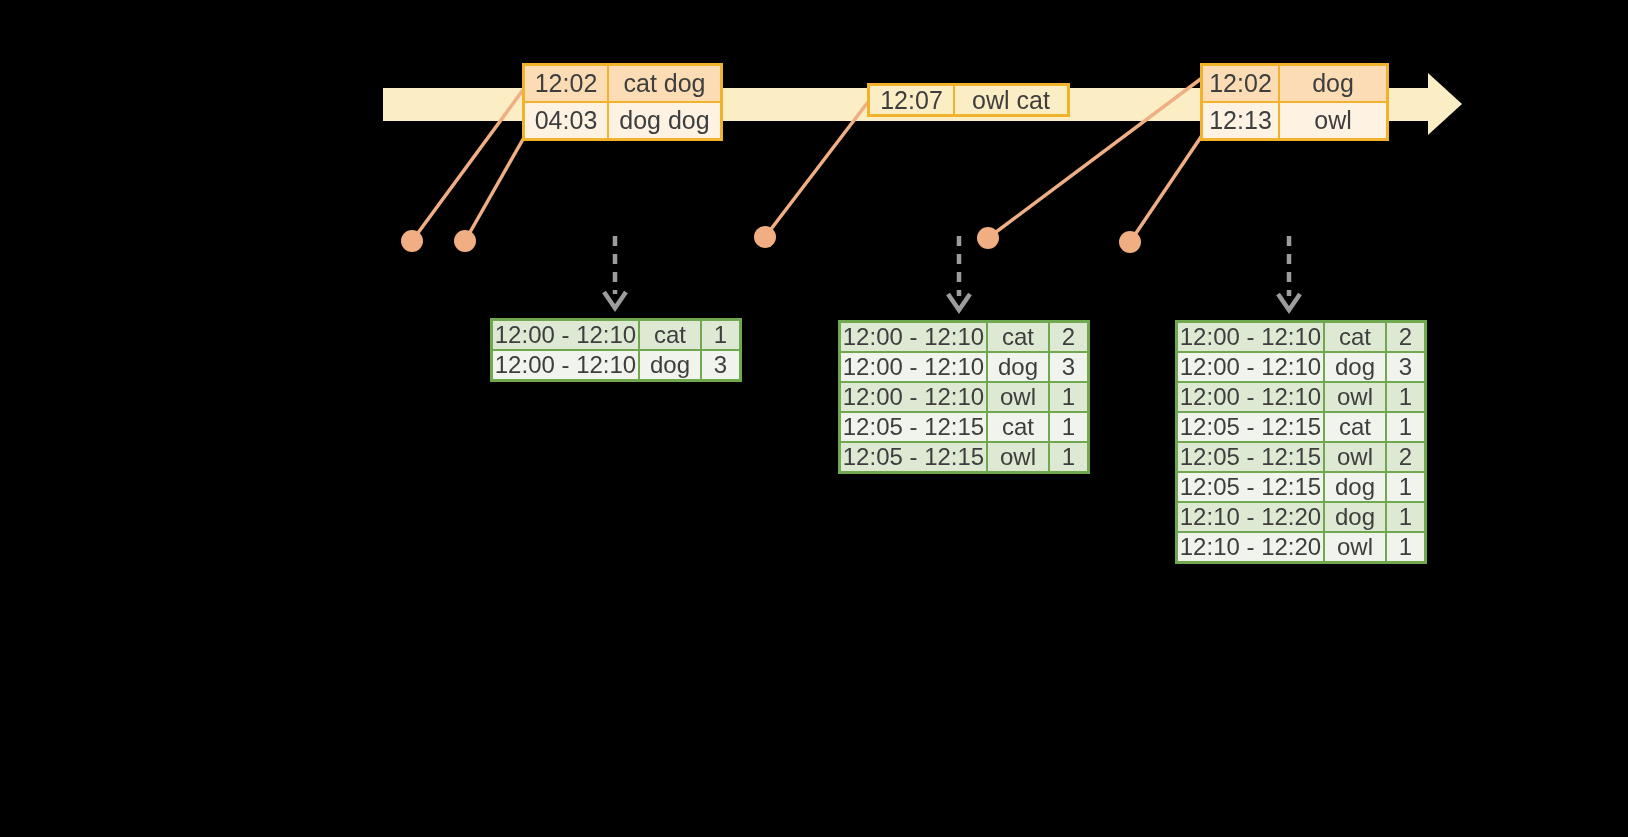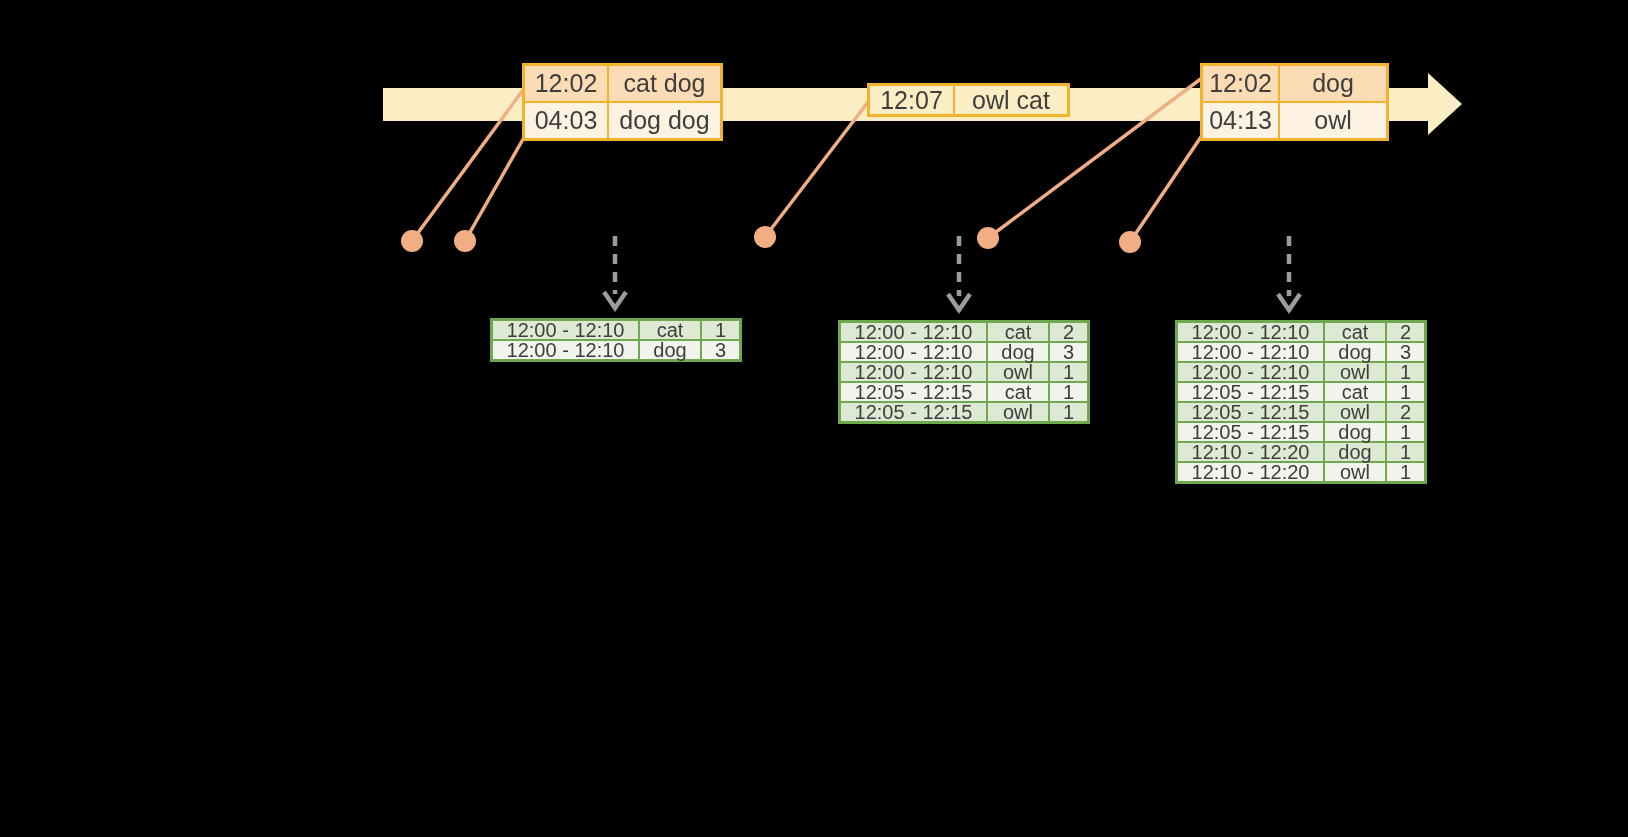--- a/index.html
+++ b/index.html
@@ -13,21 +13,21 @@
   .evt{border:3px solid var(--c-event-border);background:var(--c-event-border);}
   .evt .cell{height:35px;font-size:25px;}
   .evt .dark{background:var(--c-event-row-dark);}
   .evt .light{background:var(--c-event-row-light);}
   .evt.single .cell{background:var(--c-event-single);height:28px;}
   #event-table-1{left:522px;top:63px;grid-template-columns:82px 111px;}
   #event-table-2{left:867px;top:83px;grid-template-columns:83px 112px;}
   #event-table-3{left:1200px;top:63px;grid-template-columns:75px 106px;}
   
   .res{border:3px solid var(--c-result-border);background:var(--c-result-border);}
-  .res .cell{height:18px;font-size:20px;}
+  .res .cell{height:28px;font-size:24px;}
   .res .dark{background:var(--c-result-row-dark);}
   .res .light{background:var(--c-result-row-light);}
   #result-table-1{left:490px;top:318px;grid-template-columns:145px 60px 37px;}
   #result-table-2{left:838px;top:320px;grid-template-columns:145px 60px 37px;}
   #result-table-3{left:1175px;top:320px;grid-template-columns:145px 60px 37px;}
 </style>
 </head>
 <body>
 
 <div id="stage">
@@ -69,21 +69,21 @@
       <div class="cell light">04:03</div>
       <div class="cell light">dog dog</div>
     </div>
   <div id="event-table-2" class="tbl evt single">
       <div class="cell dark">12:07</div>
       <div class="cell dark">owl cat</div>
     </div>
   <div id="event-table-3" class="tbl evt">
       <div class="cell dark">12:02</div>
       <div class="cell dark">dog</div>
-      <div class="cell light">04:13</div>
+      <div class="cell light">12:13</div>
       <div class="cell light">owl</div>
     </div>
 
   <div id="result-table-1" class="tbl res">
       <div class="cell dark">12:00 - 12:10</div>
       <div class="cell dark">cat</div>
       <div class="cell dark">1</div>
       <div class="cell light">12:00 - 12:10</div>
       <div class="cell light">dog</div>
       <div class="cell light">3</div>

